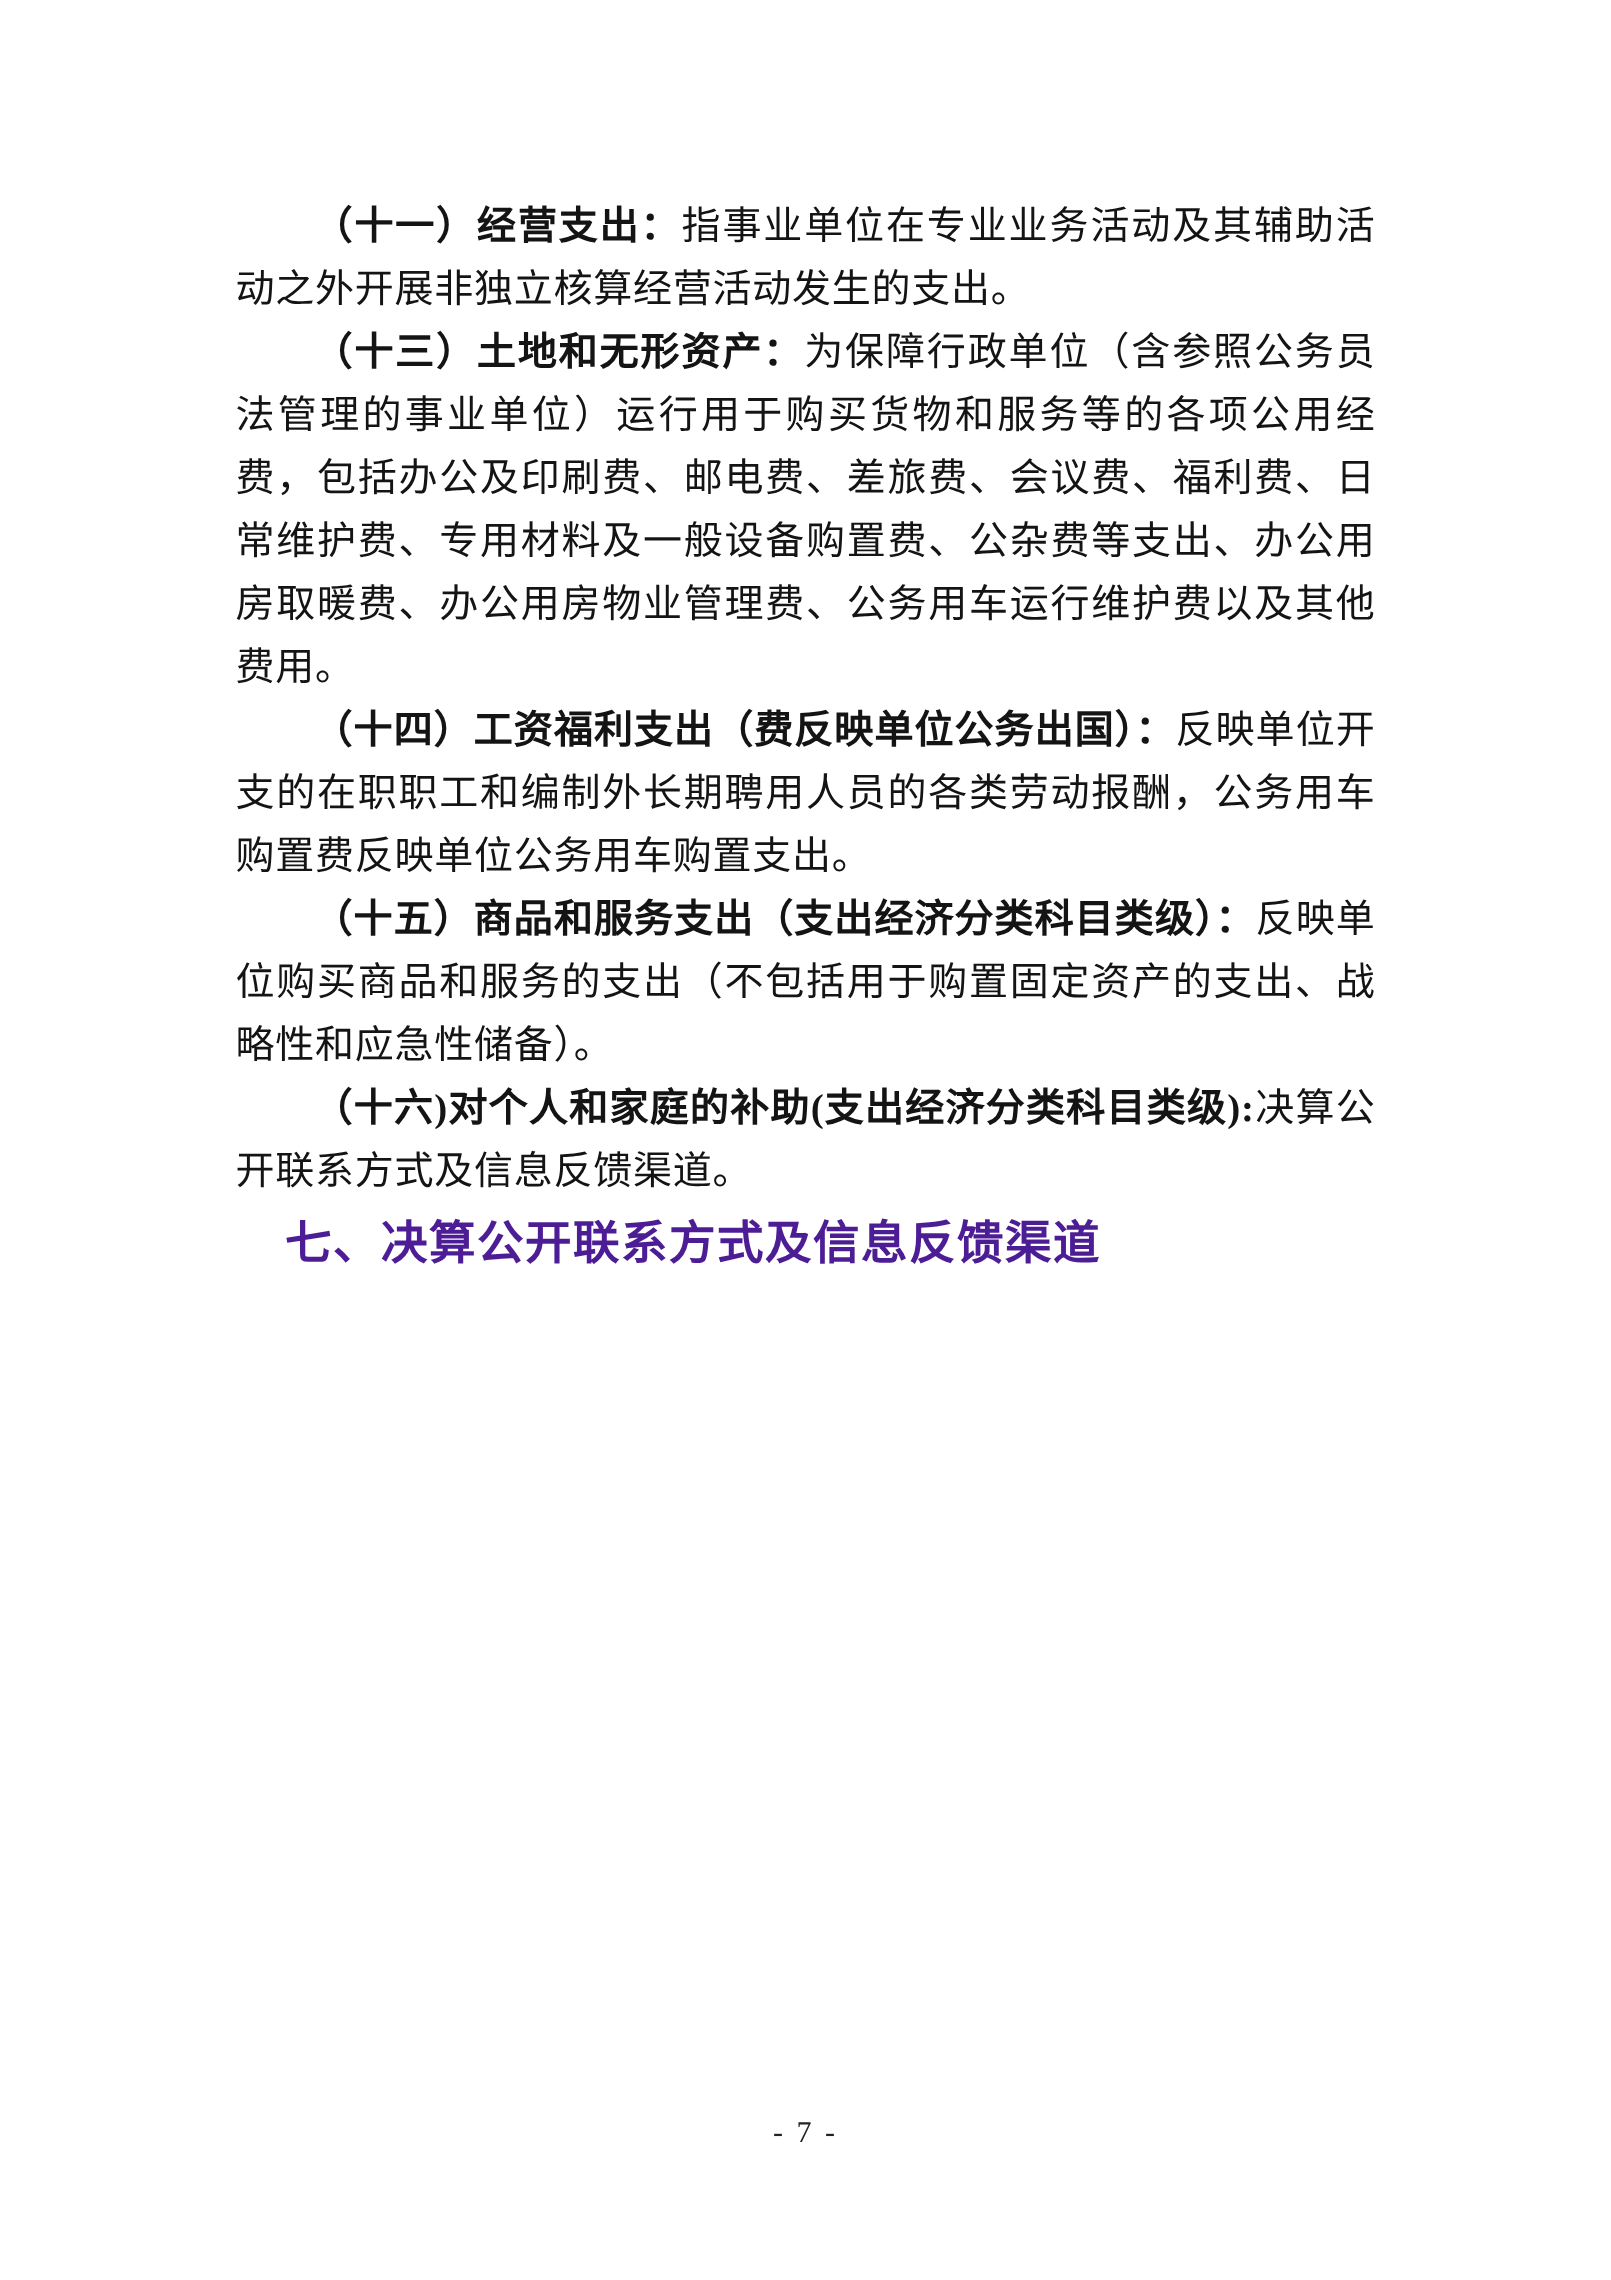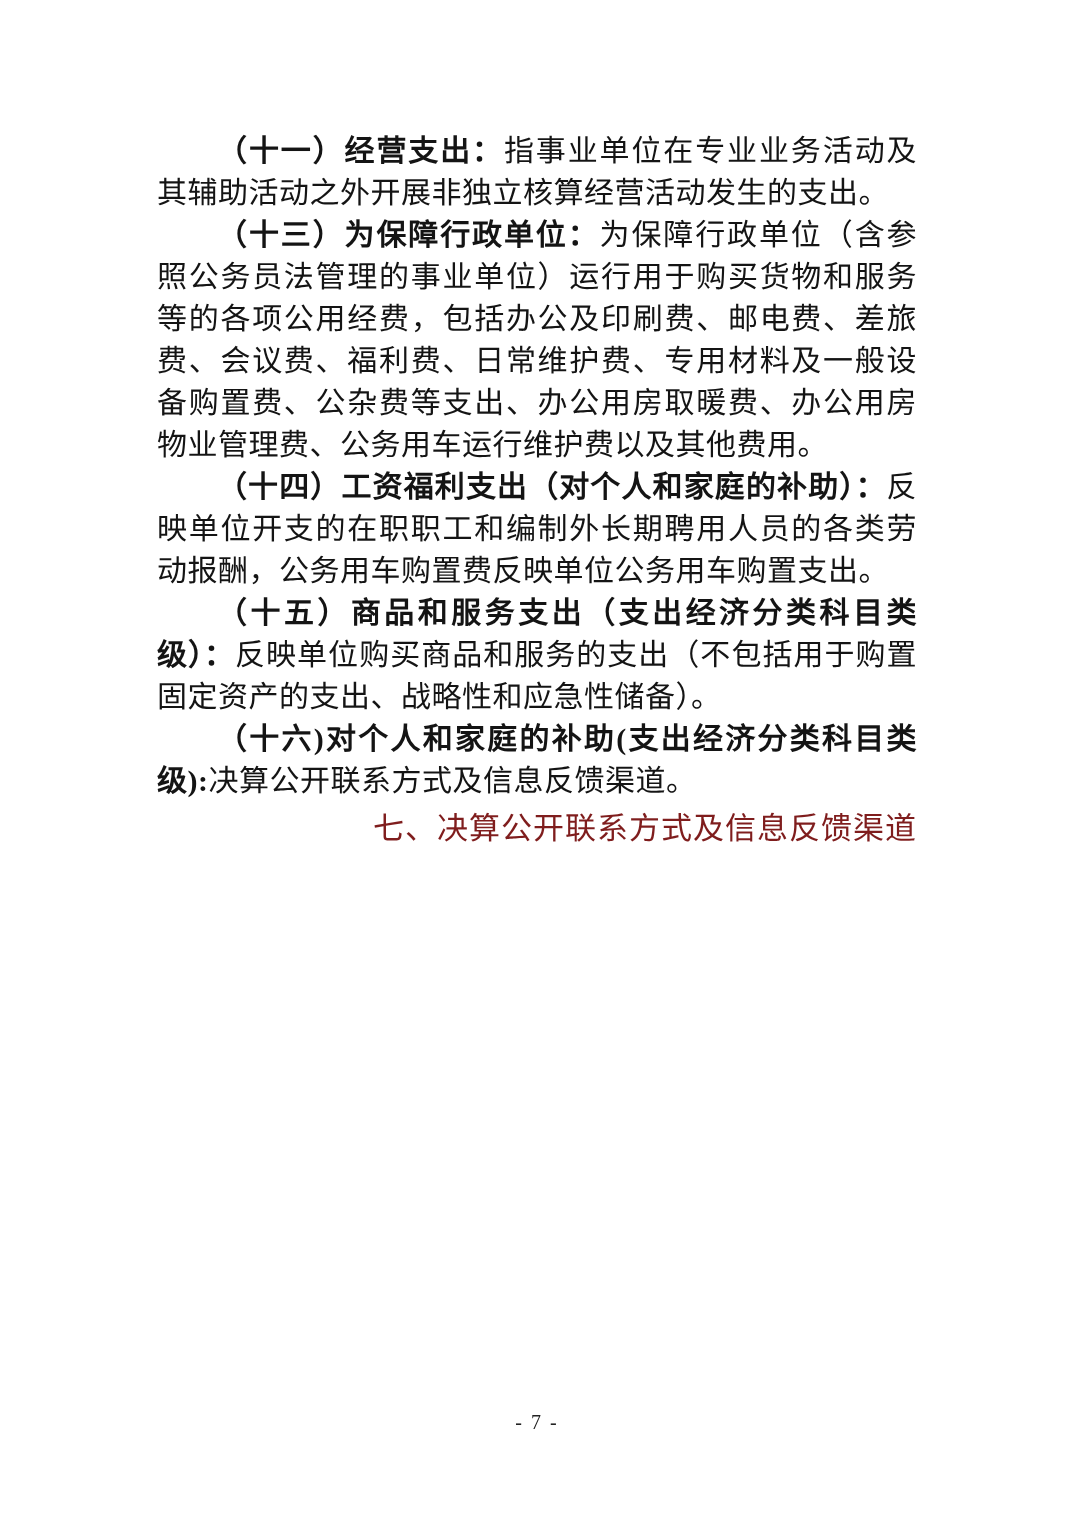--- a/index.html
+++ b/index.html
@@ -13,59 +13,58 @@
     height: 1520px;
     background: #ffffff;
     box-sizing: border-box;
     padding: 130px 157px 0 157px;
     color: #141414;
     font-family: "Liberation Serif", "DejaVu Serif", serif;
     overflow: hidden;
   }
   .body-text p {
     margin: 0;
-    font-size: 30px;
+    font-size: 26px;
     line-height: 42px;
     text-align: justify;
     text-indent: 2em;
     letter-spacing: 0.5px;
   }
   .body-text p .term-label {
     font-weight: bold;
   }
   .section-heading {
     margin: 6px 0 0 33px;
     font-family: "Liberation Sans", "DejaVu Sans", sans-serif;
-    font-weight: normal;
+    font-weight: bold;
     font-size: 31px;
     line-height: 42px;
     letter-spacing: 1px;
-    color: #7f1d1d;
-    text-align: right;
+    color: #4c1d95;
   }
   .page-footer {
     position: absolute;
     left: 0;
     bottom: 86px;
     width: 100%;
     text-align: center;
     font-size: 20px;
     letter-spacing: 2px;
     color: #222222;
     font-family: "Liberation Serif", "DejaVu Serif", serif;
   }
 </style>
 </head>
 <body>
 
 <div class="page">
   <div class="body-text">
     <p><span class="term-label">（十一）经营支出：</span><span>指事业单位在专业业务活动及其辅助活动之外开展非独立核算经营活动发生的支出。</span></p>
-    <p><span class="term-label">（十三）为保障行政单位：</span><span>为保障行政单位（含参照公务员法管理的事业单位）运行用于购买货物和服务等的各项公用经费，包括办公及印刷费、邮电费、差旅费、会议费、福利费、日常维护费、专用材料及一般设备购置费、公杂费等支出、办公用房取暖费、办公用房物业管理费、公务用车运行维护费以及其他费用。</span></p>
-    <p><span class="term-label">（十四）工资福利支出（对个人和家庭的补助）：</span><span>反映单位开支的在职职工和编制外长期聘用人员的各类劳动报酬，公务用车购置费反映单位公务用车购置支出。</span></p>
+    <p><span class="term-label">（十三）土地和无形资产：</span><span>为保障行政单位（含参照公务员法管理的事业单位）运行用于购买货物和服务等的各项公用经费，包括办公及印刷费、邮电费、差旅费、会议费、福利费、日常维护费、专用材料及一般设备购置费、公杂费等支出、办公用房取暖费、办公用房物业管理费、公务用车运行维护费以及其他费用。</span></p>
+    <p><span class="term-label">（十四）工资福利支出（费反映单位公务出国）：</span><span>反映单位开支的在职职工和编制外长期聘用人员的各类劳动报酬，公务用车购置费反映单位公务用车购置支出。</span></p>
     <p><span class="term-label">（十五）商品和服务支出（支出经济分类科目类级）：</span><span>反映单位购买商品和服务的支出（不包括用于购置固定资产的支出、战略性和应急性储备）。</span></p>
     <p><span class="term-label">（十六)对个人和家庭的补助(支出经济分类科目类级):</span><span>决算公开联系方式及信息反馈渠道。</span></p>
   </div>
 
   <h2 class="section-heading">七、决算公开联系方式及信息反馈渠道</h2>
 
   <div class="page-footer">- 7 -</div>
 </div>
 
 </body></html>

